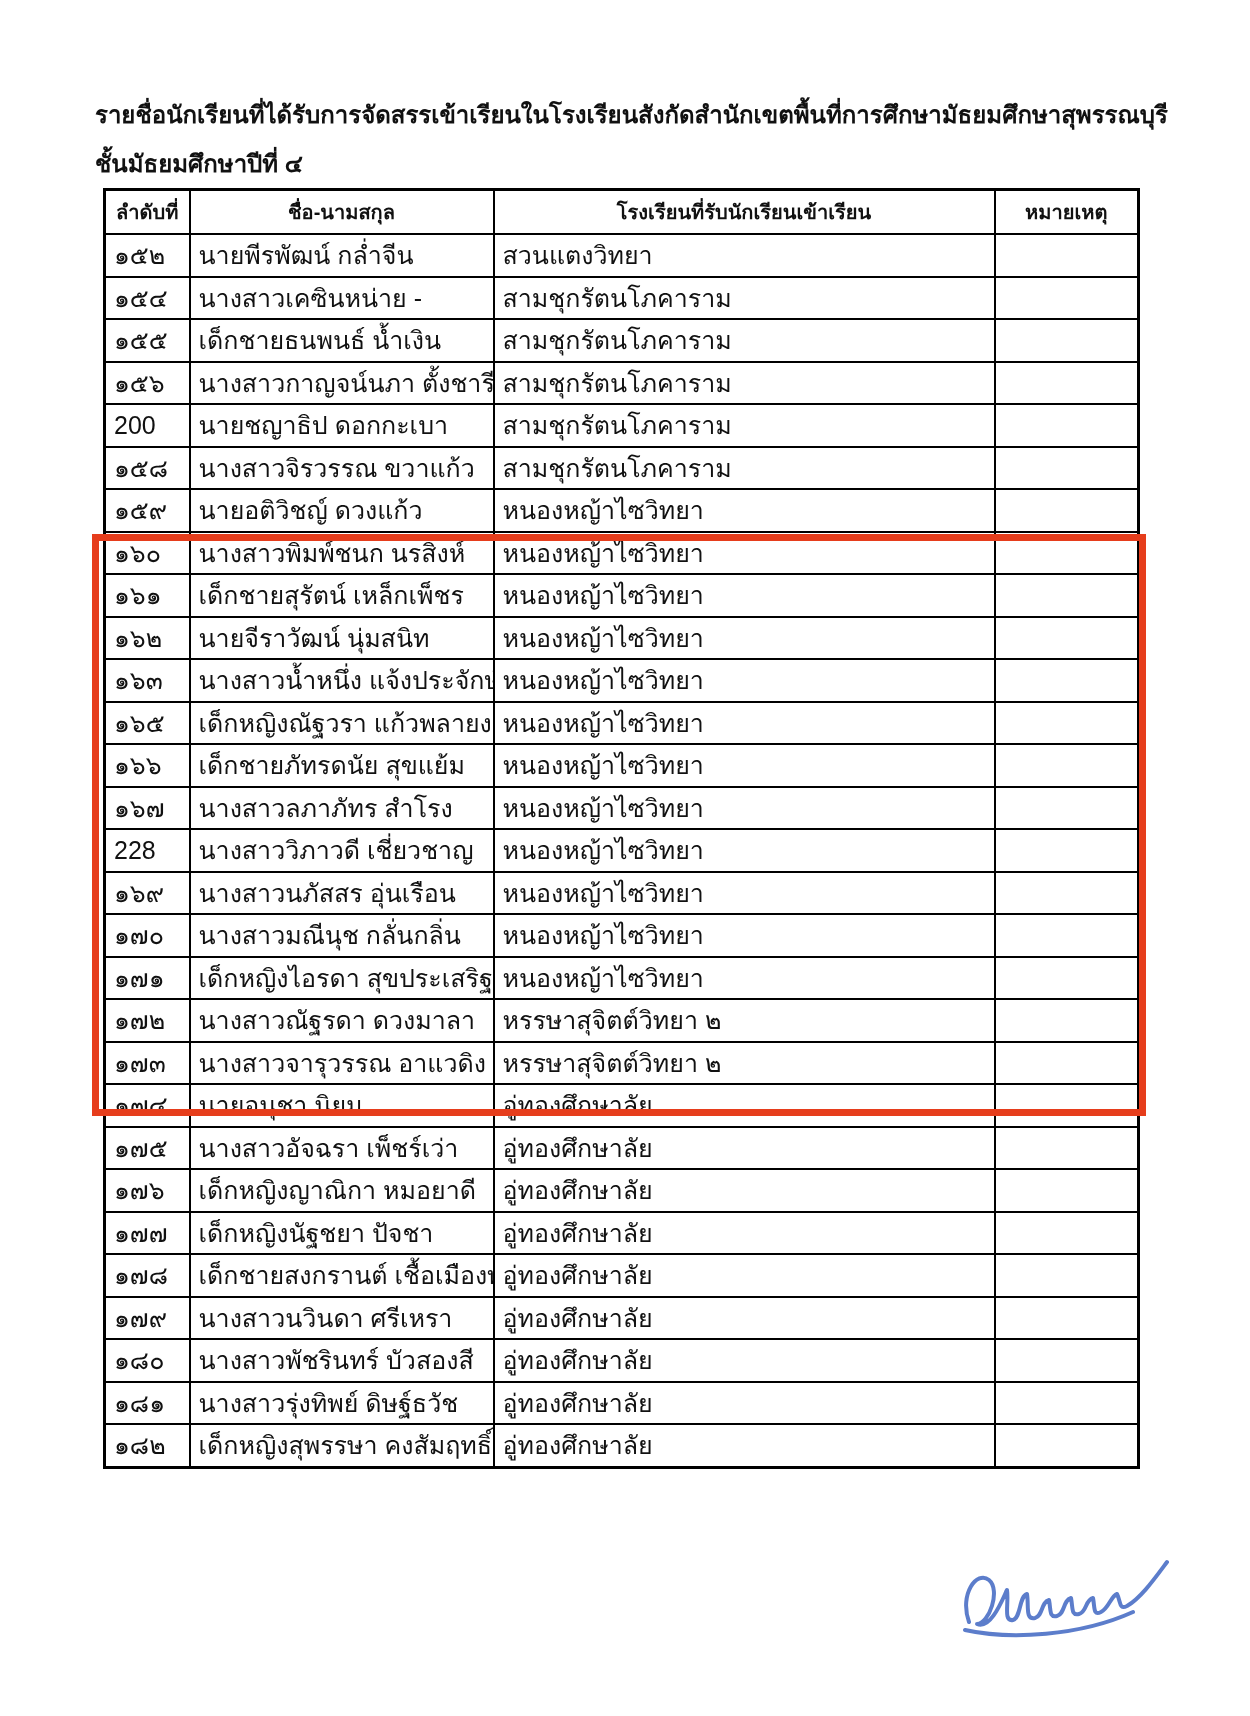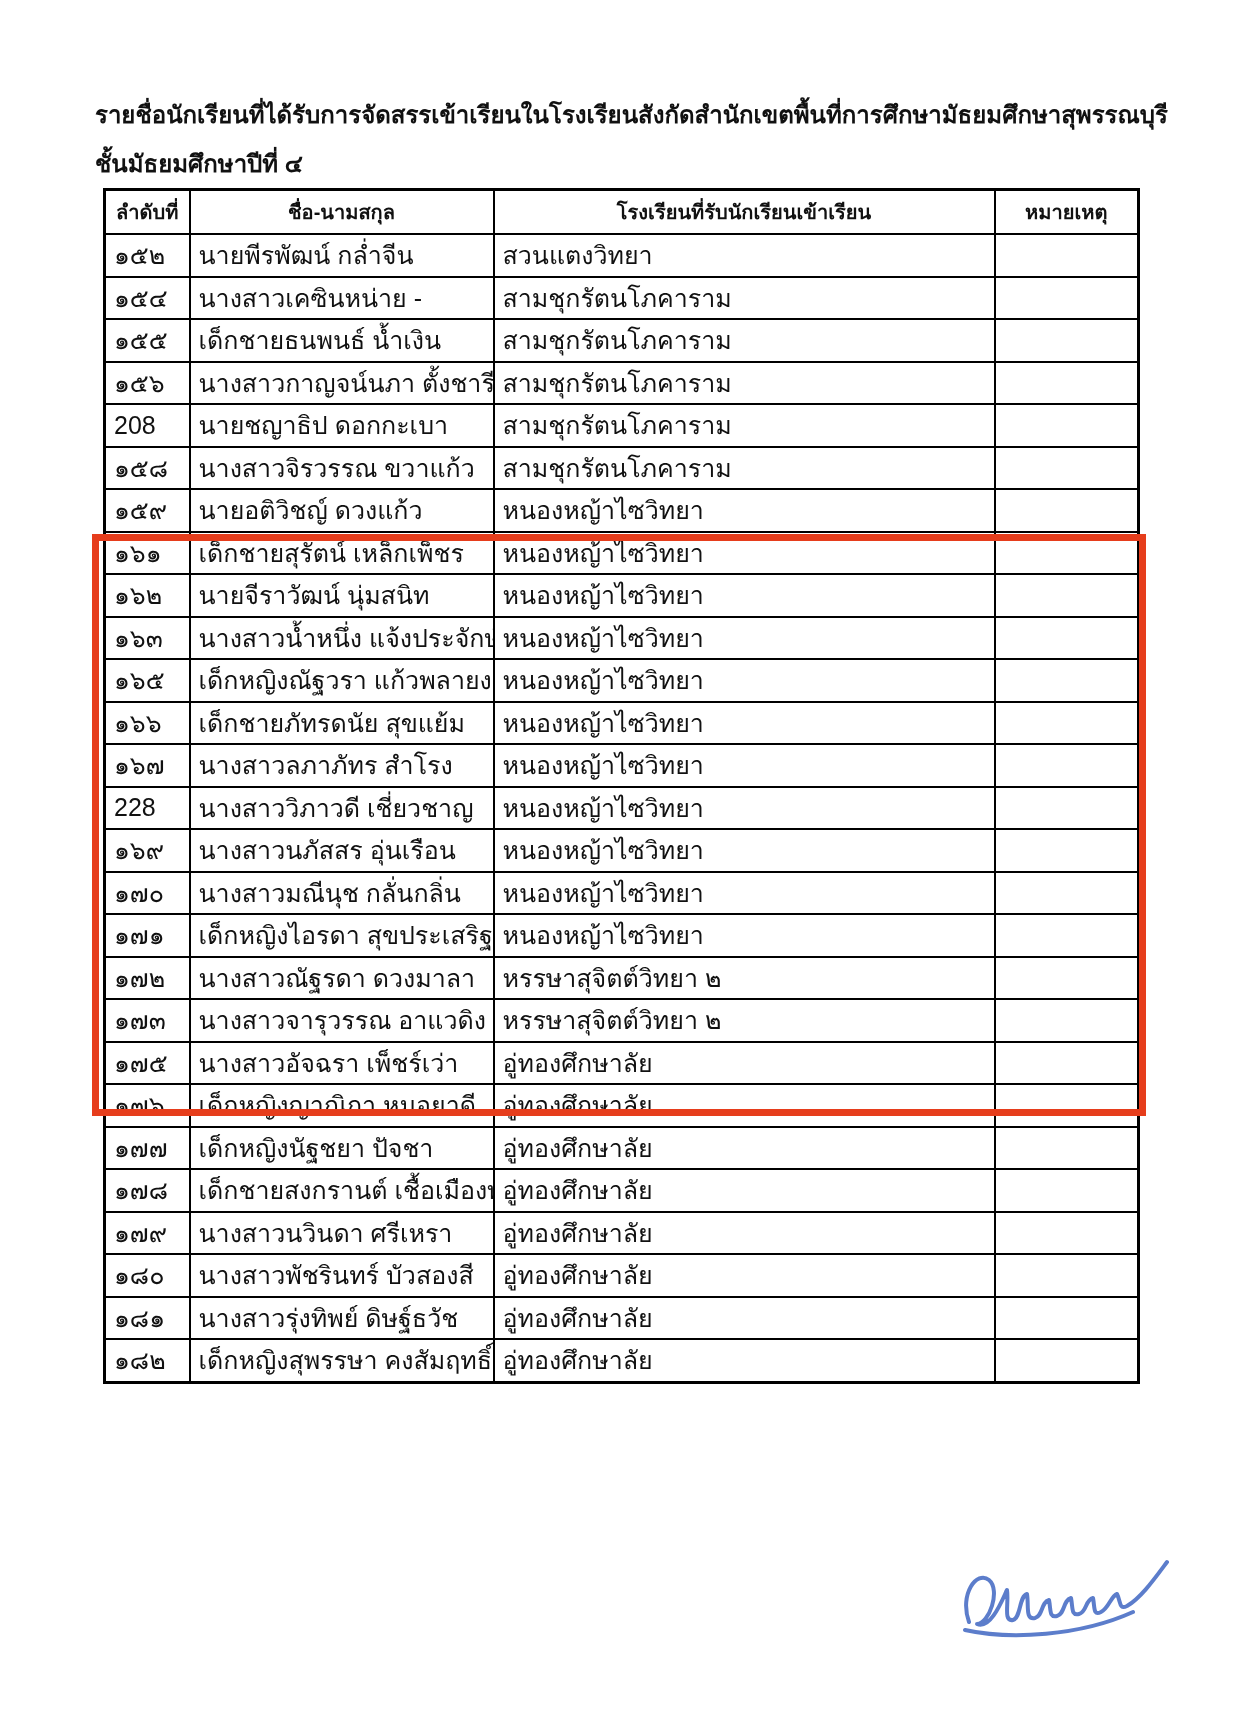--- a/index.html
+++ b/index.html
@@ -87,34 +87,40 @@
     <td class="c-school">สามชุกรัตนโภคาราม</td>
     <td class="c-note"></td>
   </tr>
         <tr>
     <td class="c-no">๑๕๖</td>
     <td class="c-name">นางสาวกาญจน์นภา ตั้งชารี</td>
     <td class="c-school">สามชุกรัตนโภคาราม</td>
     <td class="c-note"></td>
   </tr>
         <tr>
-    <td class="c-no">208</td>
+    <td class="c-no">200</td>
     <td class="c-name">นายชญาธิป ดอกกะเบา</td>
     <td class="c-school">สามชุกรัตนโภคาราม</td>
     <td class="c-note"></td>
   </tr>
         <tr>
     <td class="c-no">๑๕๘</td>
     <td class="c-name">นางสาวจิรวรรณ ขวาแก้ว</td>
     <td class="c-school">สามชุกรัตนโภคาราม</td>
     <td class="c-note"></td>
   </tr>
         <tr>
     <td class="c-no">๑๕๙</td>
     <td class="c-name">นายอติวิชญ์ ดวงแก้ว</td>
+    <td class="c-school">หนองหญ้าไซวิทยา</td>
+    <td class="c-note"></td>
+  </tr>
+        <tr>
+    <td class="c-no">๑๖๐</td>
+    <td class="c-name">นางสาวพิมพ์ชนก นรสิงห์</td>
     <td class="c-school">หนองหญ้าไซวิทยา</td>
     <td class="c-note"></td>
   </tr>
         <tr>
     <td class="c-no">๑๖๑</td>
     <td class="c-name">เด็กชายสุรัตน์ เหล็กเพ็ชร</td>
     <td class="c-school">หนองหญ้าไซวิทยา</td>
     <td class="c-note"></td>
   </tr>
         <tr>
@@ -174,20 +180,26 @@
         <tr>
     <td class="c-no">๑๗๒</td>
     <td class="c-name">นางสาวณัฐรดา ดวงมาลา</td>
     <td class="c-school">หรรษาสุจิตต์วิทยา ๒</td>
     <td class="c-note"></td>
   </tr>
         <tr>
     <td class="c-no">๑๗๓</td>
     <td class="c-name">นางสาวจารุวรรณ อาแวดิง</td>
     <td class="c-school">หรรษาสุจิตต์วิทยา ๒</td>
+    <td class="c-note"></td>
+  </tr>
+        <tr>
+    <td class="c-no">๑๗๔</td>
+    <td class="c-name">นายอนุชา นิยม</td>
+    <td class="c-school">อู่ทองศึกษาลัย</td>
     <td class="c-note"></td>
   </tr>
         <tr>
     <td class="c-no">๑๗๕</td>
     <td class="c-name">นางสาวอัจฉรา เพ็ชร์เว่า</td>
     <td class="c-school">อู่ทองศึกษาลัย</td>
     <td class="c-note"></td>
   </tr>
         <tr>
     <td class="c-no">๑๗๖</td>

